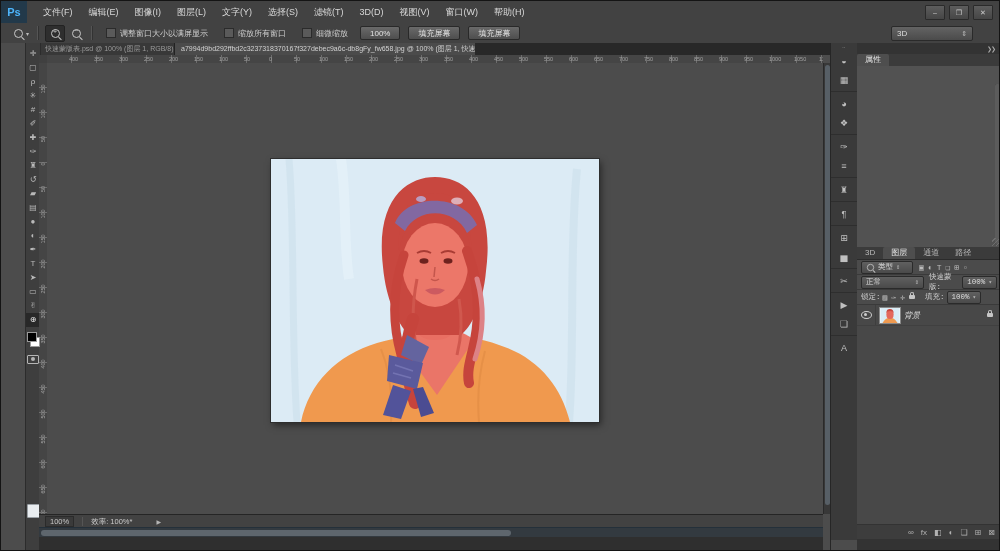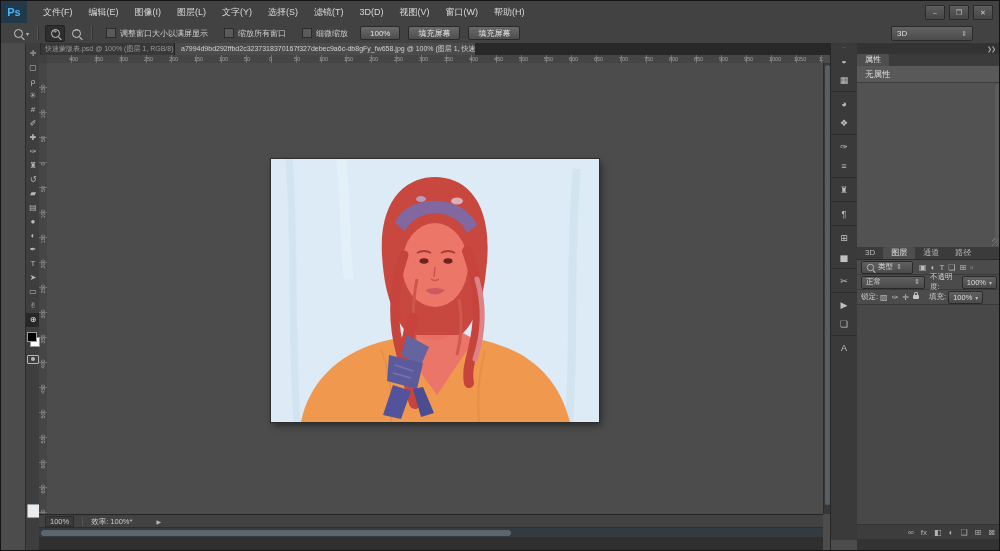--- a/index.html
+++ b/index.html
@@ -73,21 +73,21 @@
   .ptabrow{position:absolute;left:0;width:168px;height:12px;background:#3b3b3b;border-bottom:1px solid #2b2b2b;display:flex;align-items:flex-end;}
   .ptab{font-size:8px;height:12px;line-height:12px;padding:0 8px;color:#b9b9b9;}
   .ptab.active{background:#4e4e4e;color:#e3e3e3;border-radius:2px 2px 0 0;}
   .pmenu{position:absolute;right:4px;top:2px;font-size:7px;color:#b5b5b5;}
   .propcontent{position:absolute;left:0;top:23px;width:144px;height:181px;background:#525252;}
   .prophead{height:16px;background:#595959;border-bottom:1px solid #3e3e3e;font-size:8.5px;color:#dedede;line-height:16px;padding-left:8px;}
   .pscroll{position:absolute;right:1px;top:18px;bottom:3px;width:5px;background:#484848;}
   .pscroll::after{content:'';position:absolute;left:0;top:0;width:5px;height:100%;background:#5c5c5c;border-radius:2px;}
   .grip{position:absolute;right:1px;bottom:1px;width:8px;height:8px;background:repeating-linear-gradient(135deg,transparent 0 2px,#6e6e6e 2px 3px);}
   .layersgroup{position:absolute;left:0;top:204px;width:144px;}
-  .lrowbar{height:15px;background:#4b4b4b;border-bottom:1px solid #3a3a3a;display:flex;align-items:center;font-size:7.5px;color:#cfcfcf;padding:0 4px;box-sizing:border-box;}
+  .lrowbar{height:15px;background:#4b4b4b;border-bottom:1px solid #3a3a3a;display:flex;align-items:center;font-size:7.5px;color:#cfcfcf;padding:0 4px;box-sizing:border-box;font-family:Liberation Mono, monospace;}
   .selbox{background:linear-gradient(#606060,#4a4a4a);border:1px solid #2a2a2a;border-radius:2px;height:11px;display:flex;align-items:center;padding:0 4px;gap:3px;color:#ddd;}
   .mini-icon{font-size:8px;color:#bdbdbd;margin:0 2px;}
   .lock{display:inline-block;width:6px;height:4px;background:#c6c6c6;border-radius:1px;position:relative;margin:0 2px;}
   .lock::before{content:'';position:absolute;left:1px;top:-3px;width:2px;height:2px;border:1px solid #c6c6c6;border-bottom:none;border-radius:2px 2px 0 0;}
   .layerlist{background:#484848;height:219px;position:relative;}
   .lrow{height:20px;display:flex;align-items:center;border-bottom:1px solid #404040;}
   .lrow.sel{background:#515c66;}
   .eyecell{width:18px;display:flex;justify-content:center;border-right:1px solid #3e3e3e;align-self:stretch;align-items:center;}
   .eye{display:inline-block;width:9px;height:6px;border:1px solid #cfcfcf;border-radius:50%;position:relative;}
   .eye::after{content:'';position:absolute;left:2px;top:0.5px;width:3px;height:3px;border-radius:50%;background:#cfcfcf;}
@@ -343,21 +343,20 @@
   <div class="panelcol">
     <div class="collapsebar">
       <span class="collapse-ic">❯❯</span>
     </div>
 
     <div class="ptabrow" style="top:11px;">
       <span class="ptab active">属性</span>
       <span class="pmenu">▾≡</span>
     </div>
     <div class="propcontent">
-      <div class="prophead">无属性</div>
       <div class="pscroll"></div>
       <div class="grip"></div>
     </div>
 
     <div class="layersgroup">
       <div class="ptabrow" style="position:relative;top:0;">
         <span class="ptab">3D</span>
         <span class="ptab active">图层</span>
         <span class="ptab">通道</span>
         <span class="ptab">路径</span>
@@ -378,21 +377,21 @@
             <div class="mini-icon" style="display: inline-block;">⊞</div>
             <div class="mini-icon" style="display: inline-block;">▫</div>
           </div>
       </div>
 
       <div class="lrowbar">
         <div class="selbox" style="width:58px;justify-content:space-between;">
           <span>正常</span>
           <span class="updown">⇕</span>
         </div>
-        <span style="margin-left:5px;">不透明度:</span>
+        <span style="margin-left:5px;">快速蒙版:</span>
         <div class="selbox" style="margin-left:2px;">
           <span>100%</span>
           <span class="dd">▾</span>
         </div>
       </div>
 
       <div class="lrowbar">
         <span>锁定:</span>
         <div style="display:flex;align-items:center;">
             <div class="mini-icon" style="display: inline-block;">▨</div>
@@ -401,20 +400,35 @@
           </div>
         <span class="lock"></span>
         <span style="margin-left:8px;">填充:</span>
         <div class="selbox" style="margin-left:2px;">
           <span>100%</span>
           <span class="dd">▾</span>
         </div>
       </div>
 
       <div class="layerlist">
+        <div class="lrow">
+          <span class="eyecell">
+              <span class="eye"></span>
+            </span>
+          <span class="thumb">
+            <svg width="20" height="15" viewBox="0 0 18 14">
+                <rect width="18" height="14" fill="#d9ecf6"></rect>
+                <path d="M2 14 C4 10 7 9 9 9 C11 9 14 10 16 14 Z" fill="#ef9a50"></path>
+                <ellipse cx="9" cy="6" rx="3.4" ry="4.2" fill="#e4685c"></ellipse>
+                <path d="M5.6 5 C5.6 1.8 7 1 9 1 C11 1 12.4 2 12.4 5 C12 3.4 10.8 2.8 9 2.8 C7.2 2.8 6 3.6 5.6 5 Z" fill="#c8473f"></path>
+              </svg>
+          </span>
+          <span class="lname italic">背景</span>
+          <span class="lock rowlock"></span>
+        </div>
       </div>
 
       <div class="lbottom">
           <div class="mini-icon" style="display: inline-block;">∞</div>
           <div class="mini-icon" style="display: inline-block;">fx</div>
           <div class="mini-icon" style="display: inline-block;">◧</div>
           <div class="mini-icon" style="display: inline-block;">◐</div>
           <div class="mini-icon" style="display: inline-block;">❏</div>
           <div class="mini-icon" style="display: inline-block;">⊞</div>
           <div class="mini-icon" style="display: inline-block;">⊠</div>

